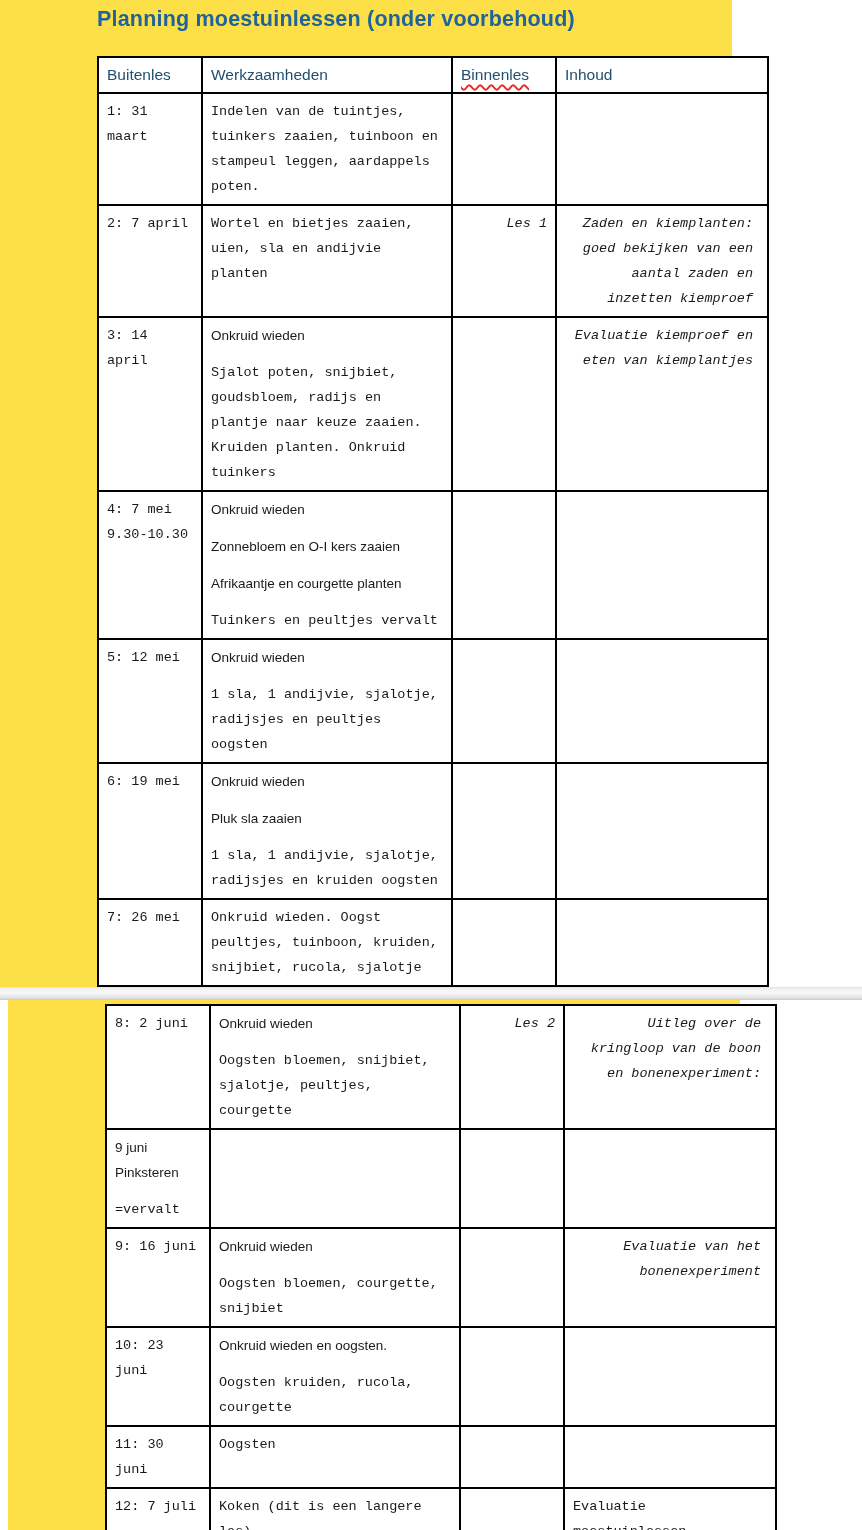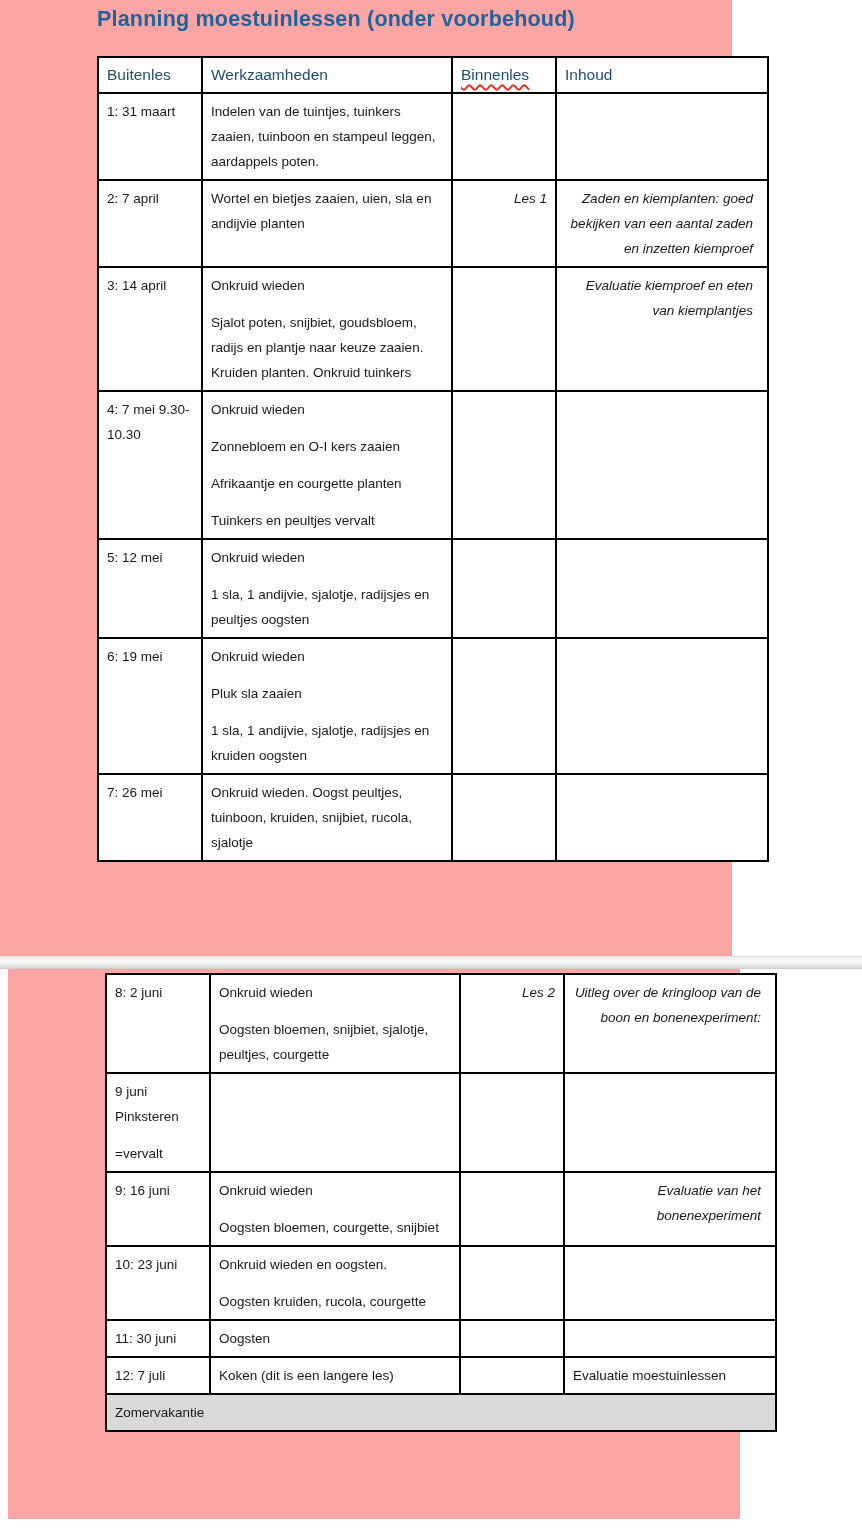--- a/index.html
+++ b/index.html
@@ -5,21 +5,21 @@
   html,body{margin:0;padding:0;}
   body{
     width:862px;
     background:#ffffff;
     font-family:"Liberation Sans", sans-serif;
     color:#1a1a1a;
     -webkit-font-smoothing:antialiased;
   }
   .page{
     width:732px;
-    background:#fca5a5;
+    background:#fde047;
     box-sizing:border-box;
     position:relative;
   }
   .page1{min-height:956px;padding-top:6px;}
   .page2{min-height:550px;padding-top:4px;margin-left:8px;}
   .page-break{
     height:13px;
     width:862px;
     background:linear-gradient(to bottom,#ededed 0%,#f8f8f8 40%,#e8e8e8 75%,#d8d8d8 100%);
     border-top:1px solid #e4e4e4;
@@ -55,21 +55,21 @@
     text-align:left;
     font-weight:400;
     font-size:15.5px;
     color:#1F4E6E;
     padding-top:8px;
     padding-bottom:8px;
   }
   td{font-size:13.5px;line-height:25px;}
   td.cell-inhoud{padding-right:14px;border-radius:29px;}
   td p{margin:0 0 12px 0;}
-  td p:last-child{margin-bottom:0;}
+  td p:last-child{margin-bottom:0;font-family:Liberation Mono, monospace;}
   td p:empty{min-height:25px;}
   .it{font-style:italic;text-align:right;}
   tr.shaded td{background:#D9D9D9;}
   .squiggle{
     text-decoration-line:underline;
     text-decoration-style:wavy;
     text-decoration-color:#E8291C;
     text-decoration-thickness:2px;
     text-underline-offset:4px;
     text-align:center;

